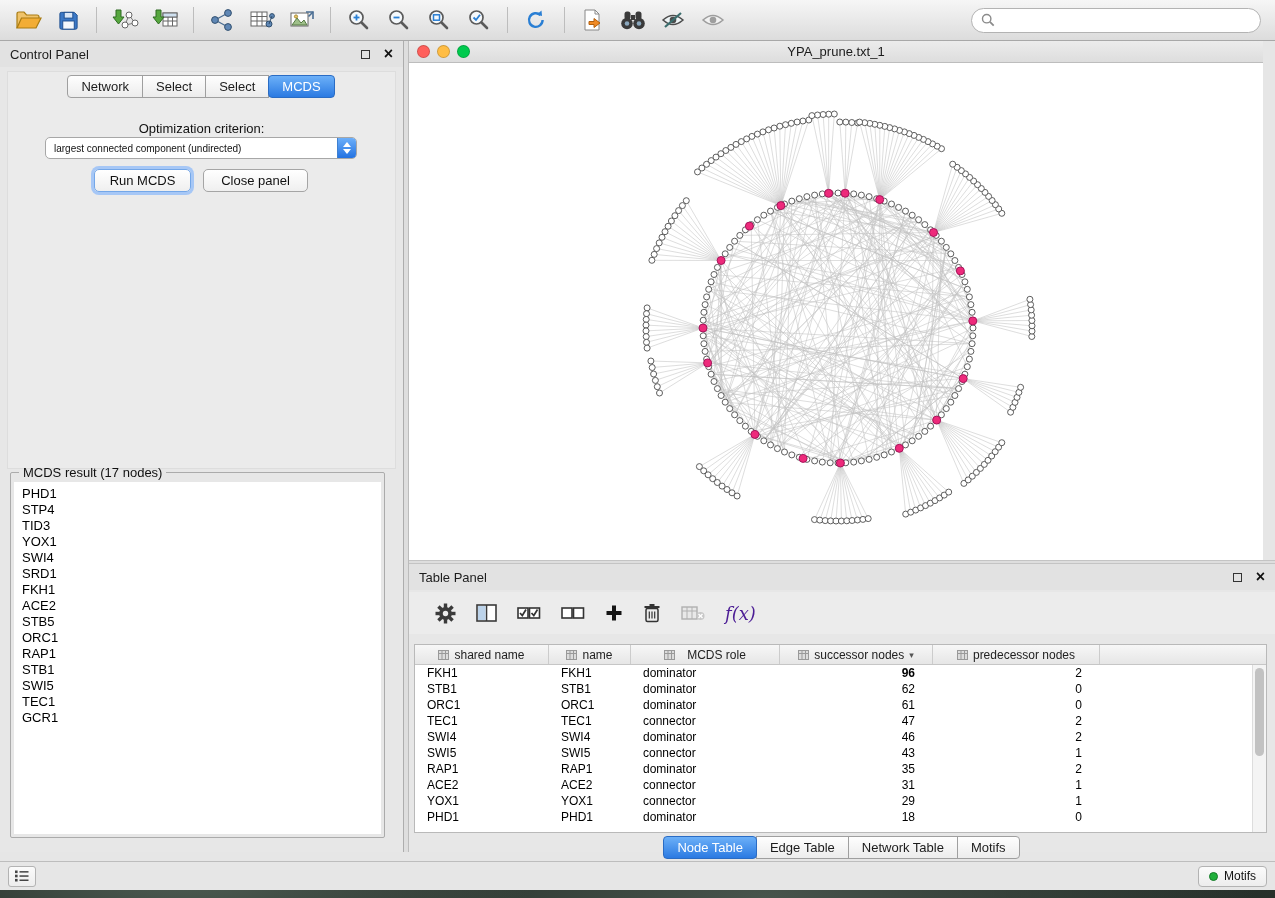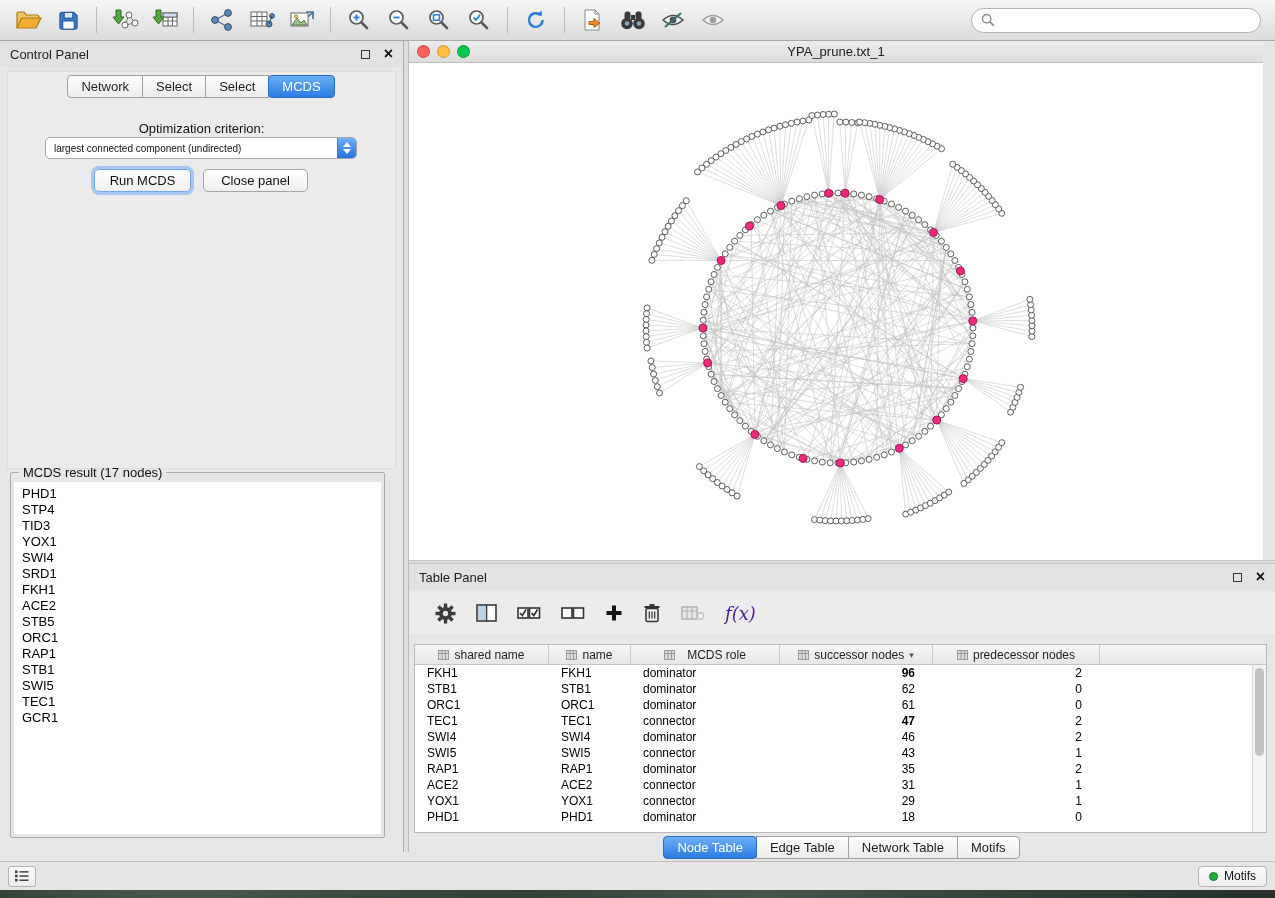--- a/index.html
+++ b/index.html
@@ -1126,21 +1126,21 @@
             <div class="td l" style="width: 134px;">ORC1</div>
             <div class="td l" style="width: 82px;">ORC1</div>
             <div class="td l" style="width: 149px;">dominator</div>
             <div class="td r" style="width: 153px;">61</div>
             <div class="td r" style="width: 167px;">0</div>
           </div>
           <div class="tr">
             <div class="td l" style="width: 134px;">TEC1</div>
             <div class="td l" style="width: 82px;">TEC1</div>
             <div class="td l" style="width: 149px;">connector</div>
-            <div class="td r" style="width: 153px; font-weight: bold;">47</div>
+            <div class="td r" style="width: 153px;">47</div>
             <div class="td r" style="width: 167px;">2</div>
           </div>
           <div class="tr">
             <div class="td l" style="width: 134px;">SWI4</div>
             <div class="td l" style="width: 82px;">SWI4</div>
             <div class="td l" style="width: 149px;">dominator</div>
             <div class="td r" style="width: 153px;">46</div>
             <div class="td r" style="width: 167px;">2</div>
           </div>
           <div class="tr">

